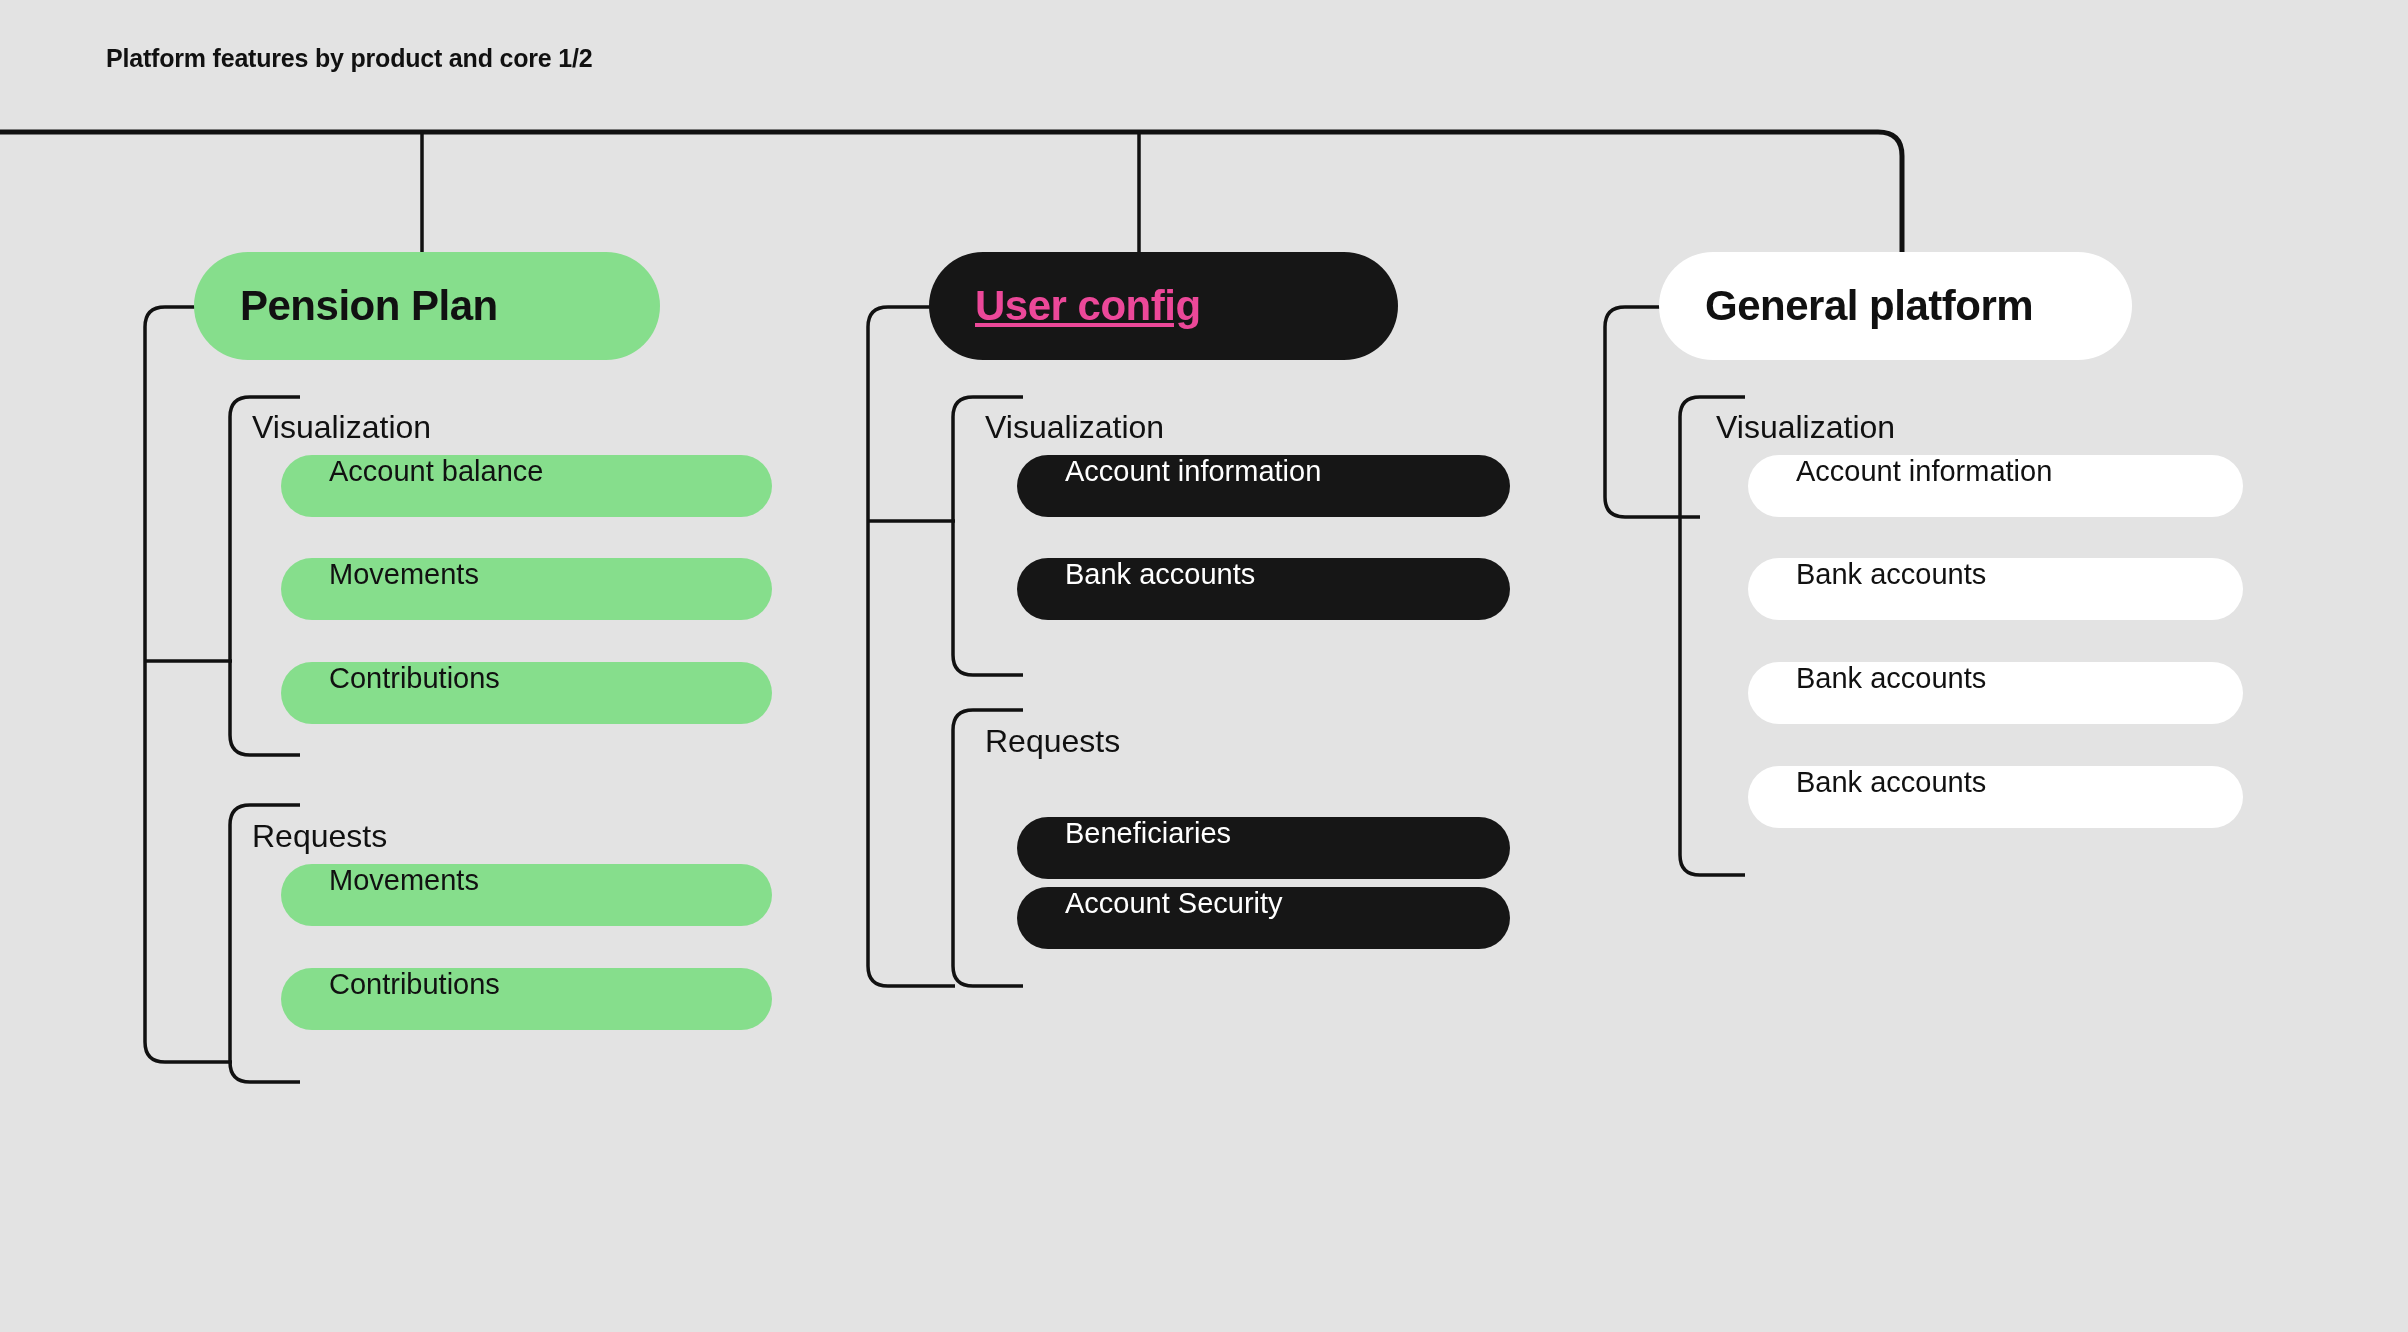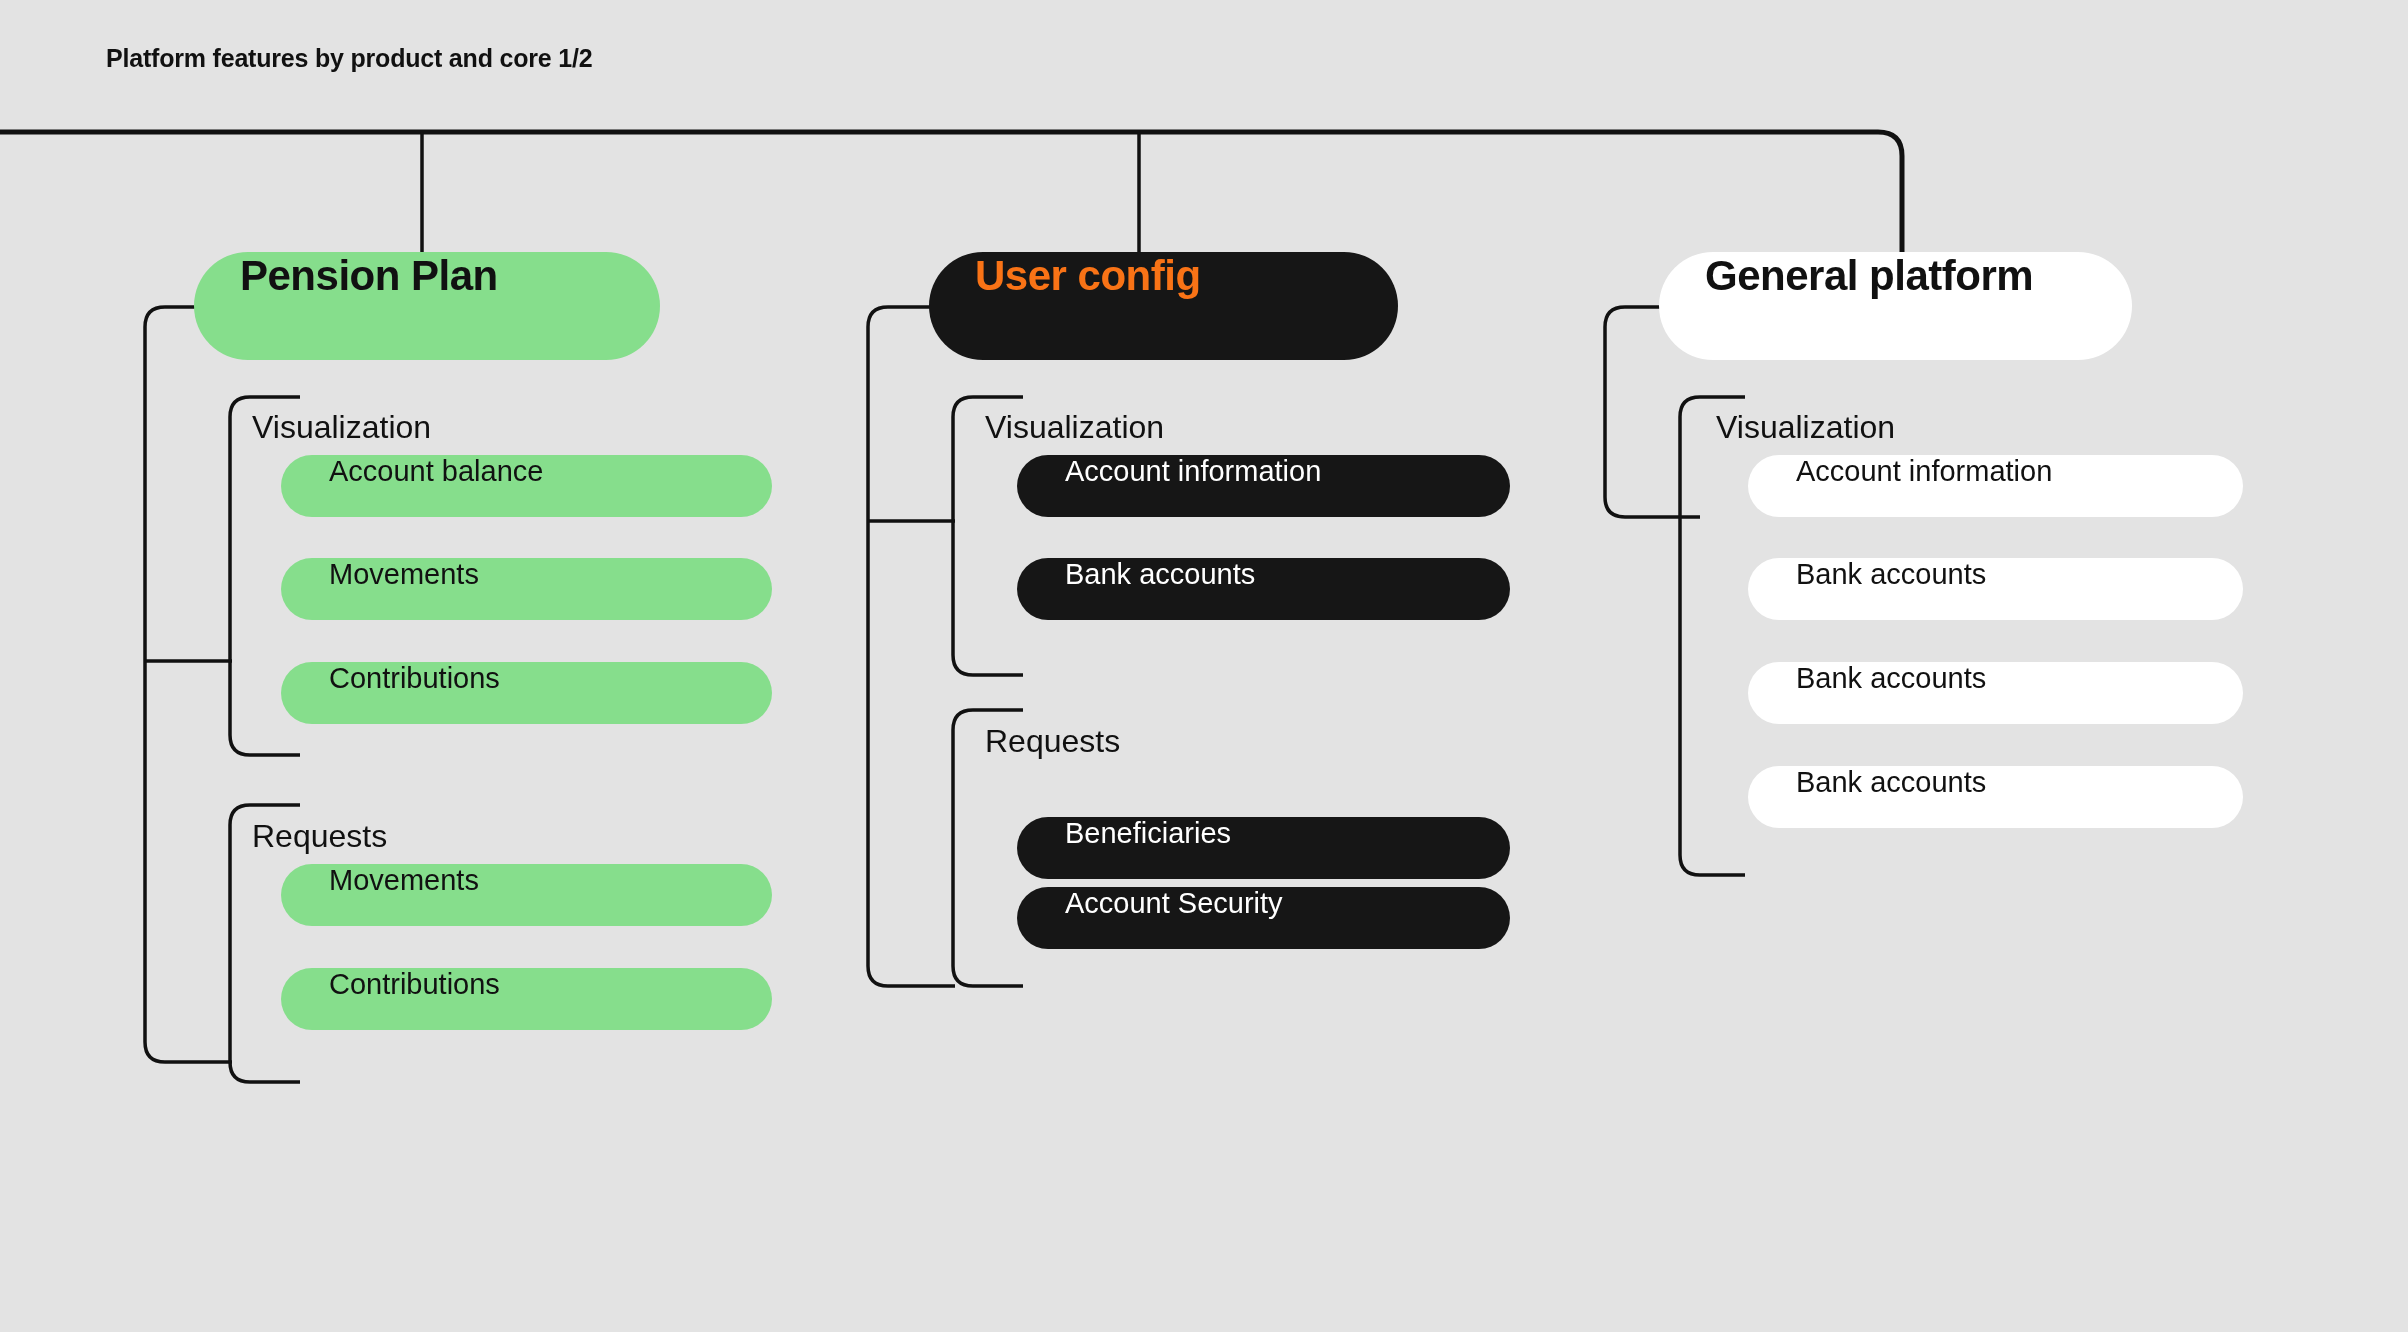--- a/index.html
+++ b/index.html
@@ -41,29 +41,30 @@
     color: #111111;
     white-space: nowrap;
   }
 
   
   .root-pill {
     position: absolute;
     height: 108px;
     border-radius: 54px;
     display: flex;
+    align-items: center;
     padding-left: 46px;
     box-sizing: border-box;
     font-size: 42px;
     font-weight: bold;
     letter-spacing: -0.5px;
     white-space: nowrap;
   }
   .root-pill.green { background: #86DE8C; color: #111111; }
-  .root-pill.dark  { background: #161616; color: #f97316; }
+  .root-pill.dark  { background: #161616; color: #ec4899; text-decoration: underline; }
   .root-pill.light { background: #FFFFFF; color: #111111; }
 
   
   .group-label {
     position: absolute;
     font-size: 32px;
     font-weight: normal;
     color: #111111;
     white-space: nowrap;
   }

